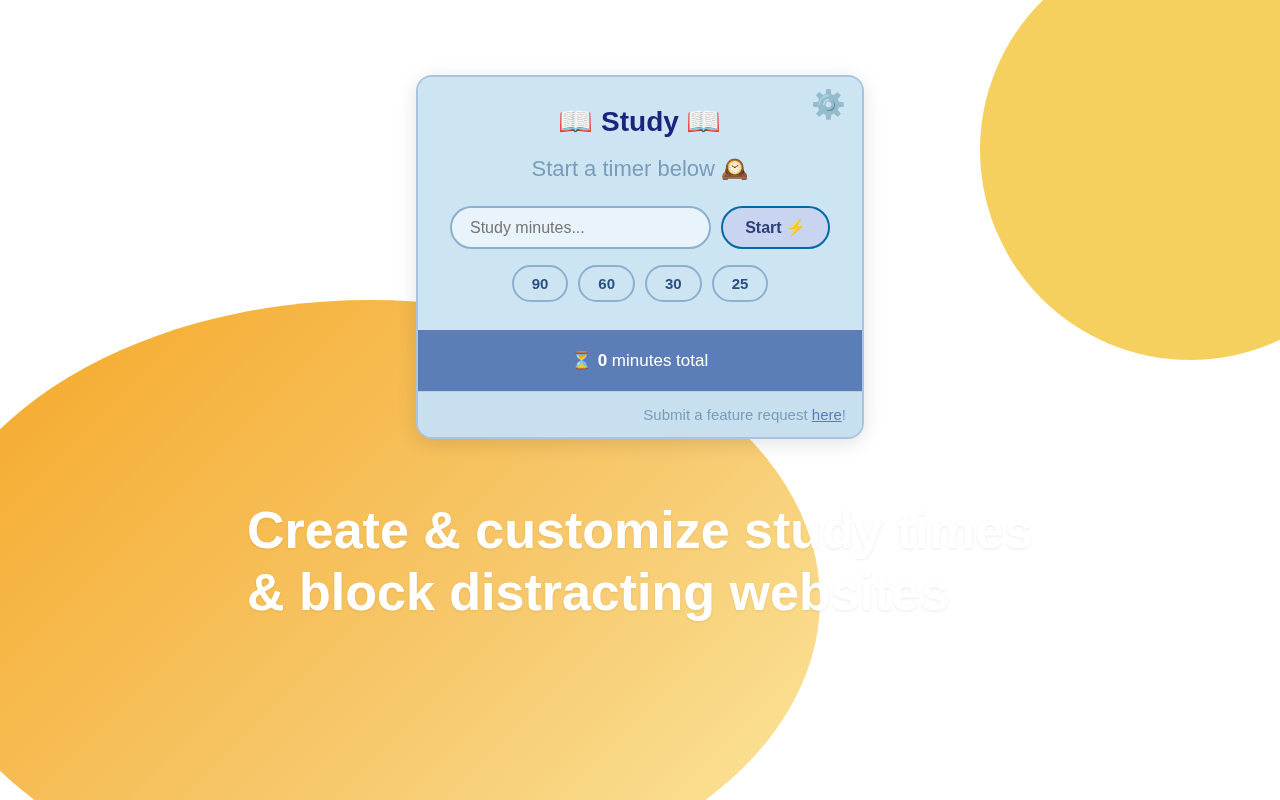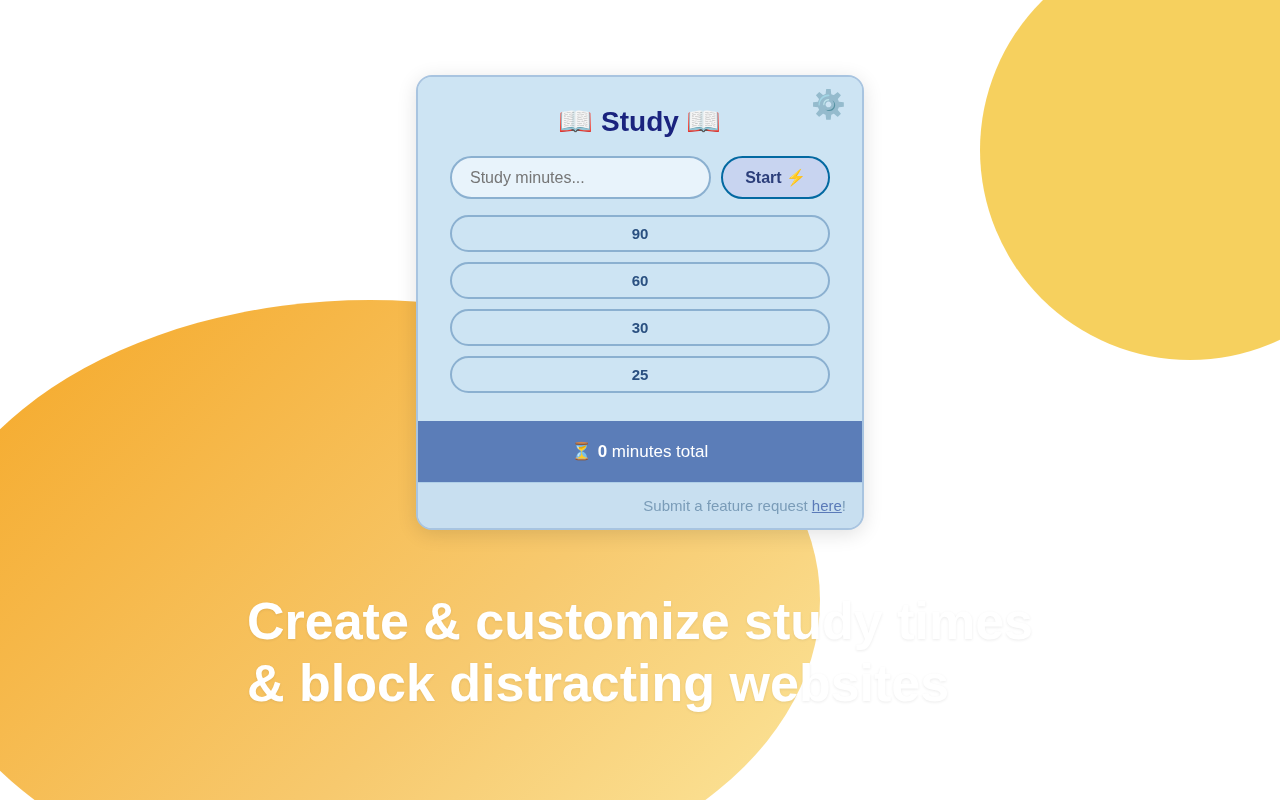--- a/index.html
+++ b/index.html
@@ -126,21 +126,20 @@
       cursor: pointer;
       white-space: nowrap;
     }
 
     
     .preset-row {
       display: flex;
       gap: 10px;
       justify-content: center;
       margin-bottom: 4px;
-      flex-direction: column;
     }
 
     .preset-btn {
       padding: 8px 18px;
       border-radius: 20px;
       border: 2px solid #8bb0d0;
       background: #cde4f3;
       font-size: 15px;
       font-weight: 600;
       color: #2a5080;
@@ -195,20 +194,21 @@
 
 <div class="content">
 
   <div class="app-card">
     <div class="app-card-inner">
 
       <button class="gear-btn">⚙️</button>
 
       <div class="app-title">📖 Study 📖</div>
 
+      <div class="app-subtitle">Start a timer below 🕰️</div>
 
       <div class="input-row">
         <input class="study-input" type="text" placeholder="Study minutes..." style="">
         <button class="start-btn">Start ⚡</button>
       </div>
 
       <div class="preset-row">
         <button class="preset-btn">90</button>
         <button class="preset-btn">60</button>
         <button class="preset-btn">30</button>

